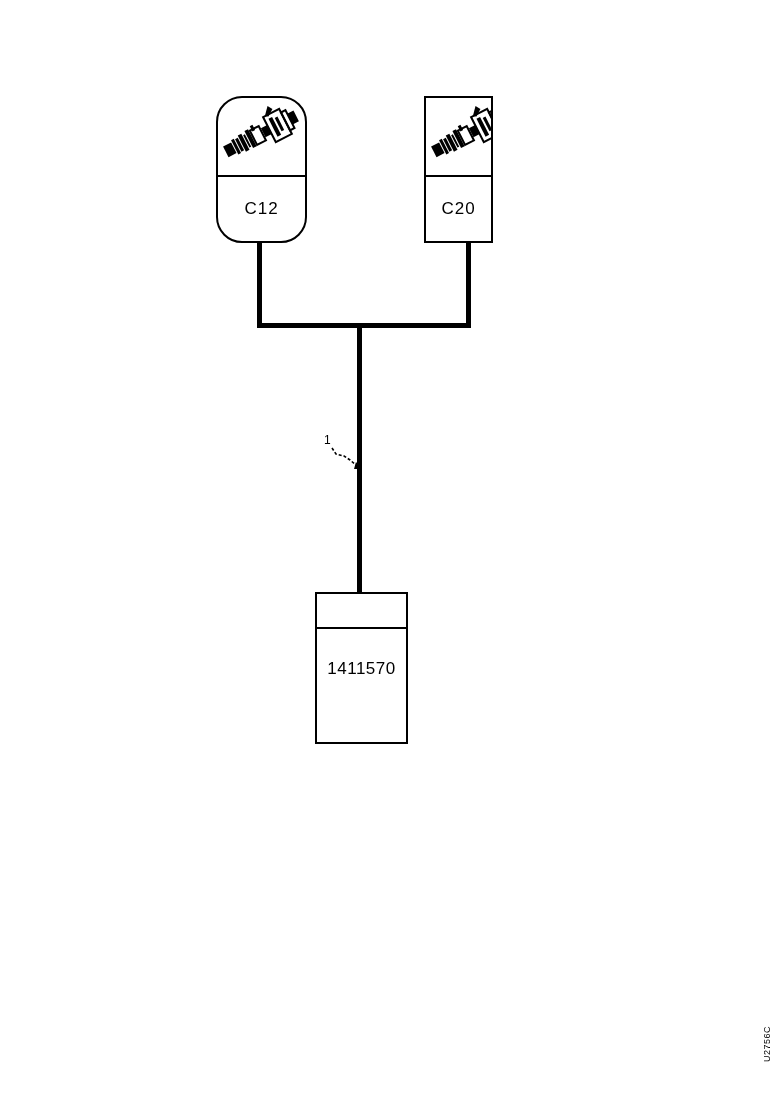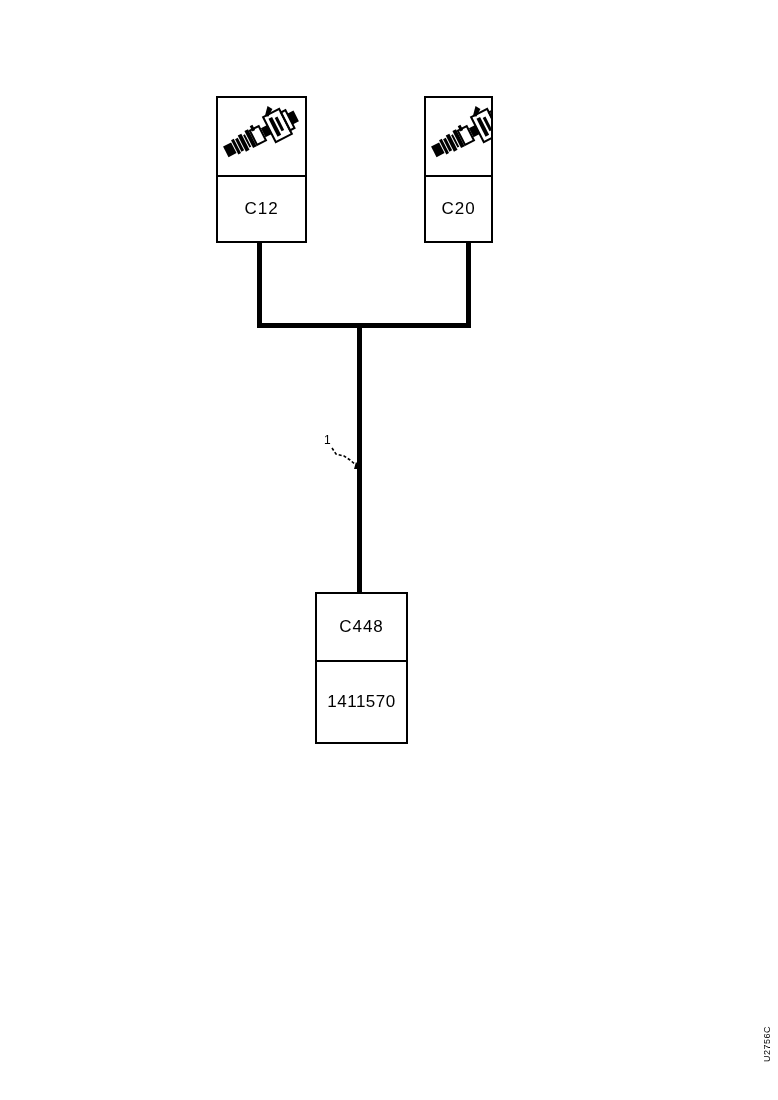--- a/index.html
+++ b/index.html
@@ -112,21 +112,21 @@
 
   <div class="wire" style="left:357px; top:323px; width:5px; height:271px;"></div>
 
   <div class="callout-num" style="left:324px; top:434px;">1</div>
 
   <svg class="callout-svg" width="46" height="34" style="left:326px; top:440px;" viewBox="0 0 46 34">
     <polyline points="6,8 10,14 18,16 24,20 31,26 34,28" fill="none" stroke="#000000" stroke-width="1.6" stroke-dasharray="3,2"></polyline>
     <polygon points="30,22 36,29 28,29" fill="#000000"></polygon>
   </svg>
 
-  <div class="conn-box" style="left:216px; top:96px; width:91px; height:147px;">
+  <div class="conn-box" style="left:216px; top:96px; width:91px; height:147px;border-radius:26px;">
     <div class="conn-img-cell" style="height:79px;">
       <svg class="terminal-svg" width="87" height="75" viewBox="0 0 87 75">
         <g transform="rotate(-27 43 37)">
 
           <rect x="4" y="30" width="9" height="12" fill="#000000"></rect>
           <rect x="14" y="28" width="3" height="16" fill="#000000"></rect>
           <rect x="18" y="29" width="3" height="14" fill="#000000"></rect>
           <rect x="22" y="27" width="4" height="18" fill="#000000"></rect>
           <rect x="27" y="29" width="2" height="14" fill="#000000"></rect>
           <rect x="30" y="26" width="4" height="19" fill="#000000"></rect>
@@ -173,23 +173,20 @@
           <rect x="76" y="30" width="7" height="12" fill="#000000"></rect>
         </g>
       </svg>
     </div>
     <div class="conn-label-cell" style="height:64px;">
       <span class="conn-label">C20</span>
     </div>
   </div>
 
   <div class="conn-box" style="left:315px; top:592px; width:93px; height:152px;">
-    <div class="conn-label-cell" style="height:66px;">
-      <span class="conn-label">C448</span>
-    </div>
-    <div class="part-cell" style="height:82px;">
+    <div class="part-cell" style="height:82px;margin-top:33px;">
       <span class="part-label">1411570</span>
     </div>
   </div>
 
   <div class="corner-code" style="left:762px; top:1062px;">U2756C</div>
 
 </div>
 
 </body></html>

